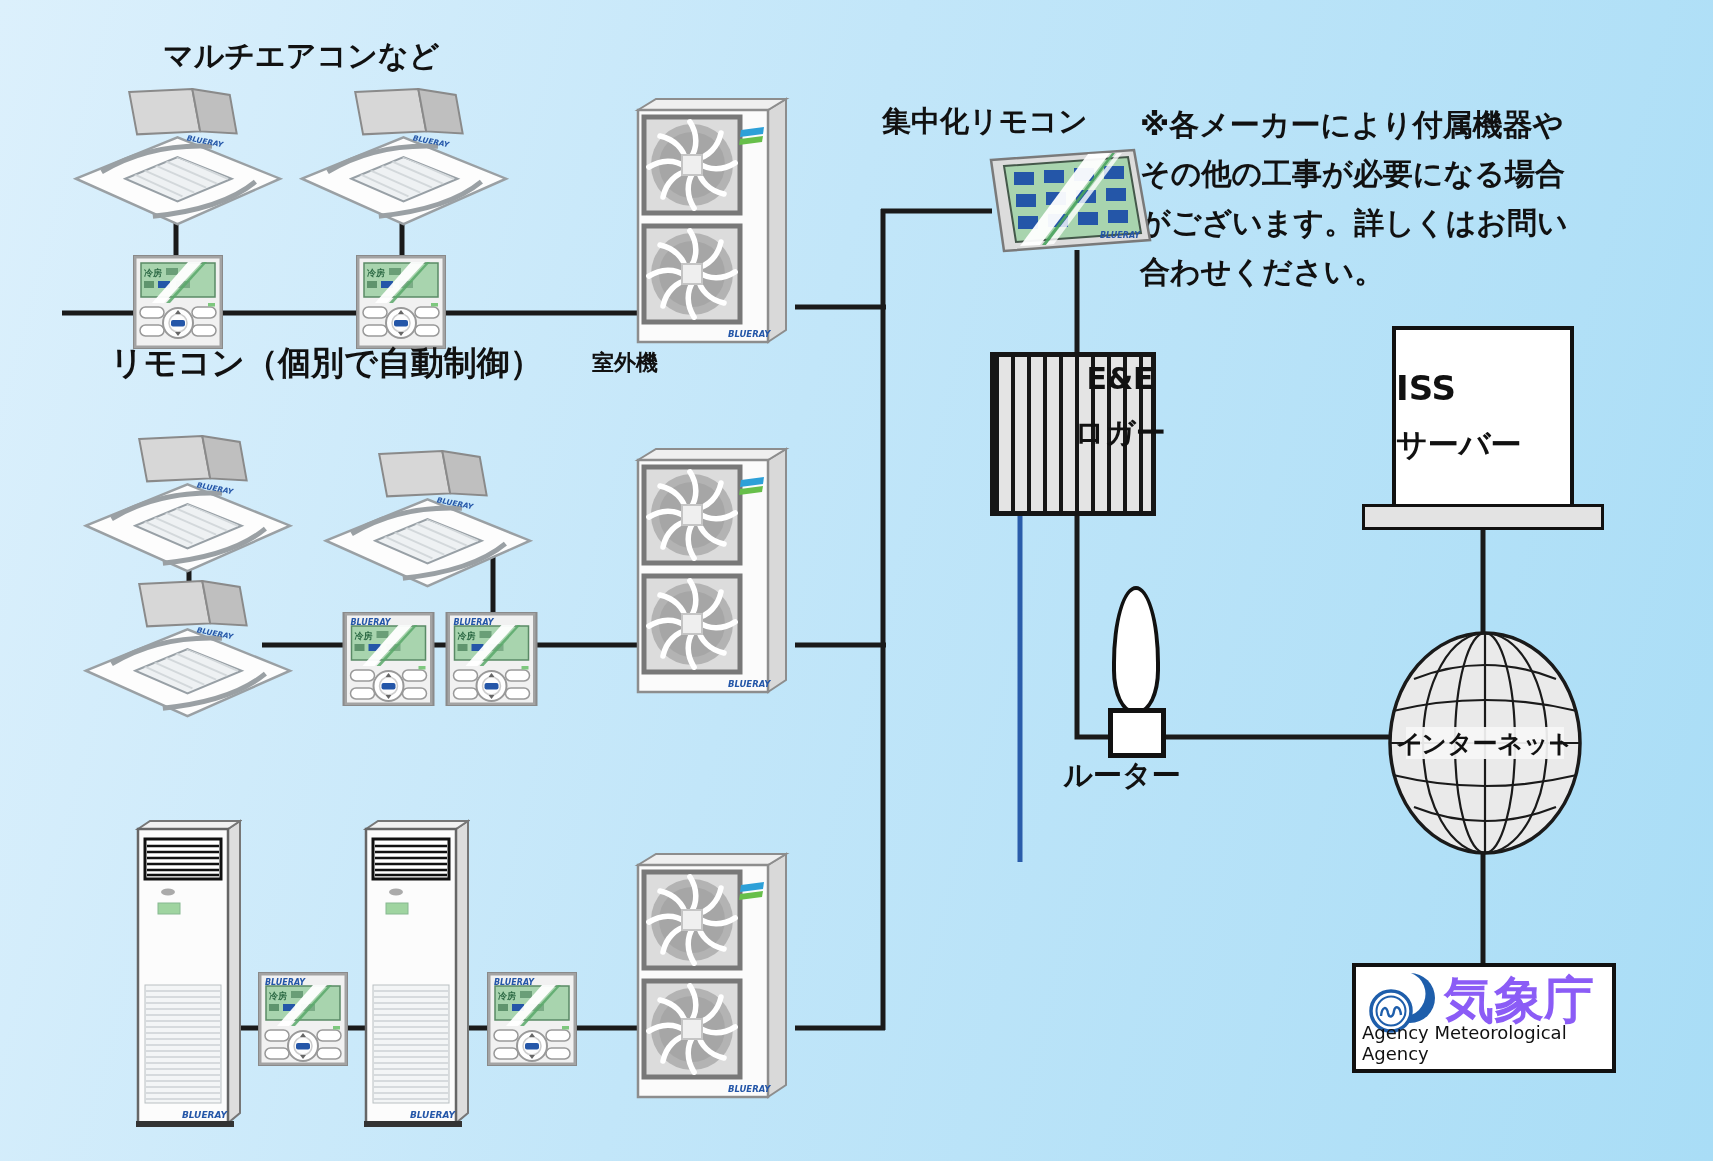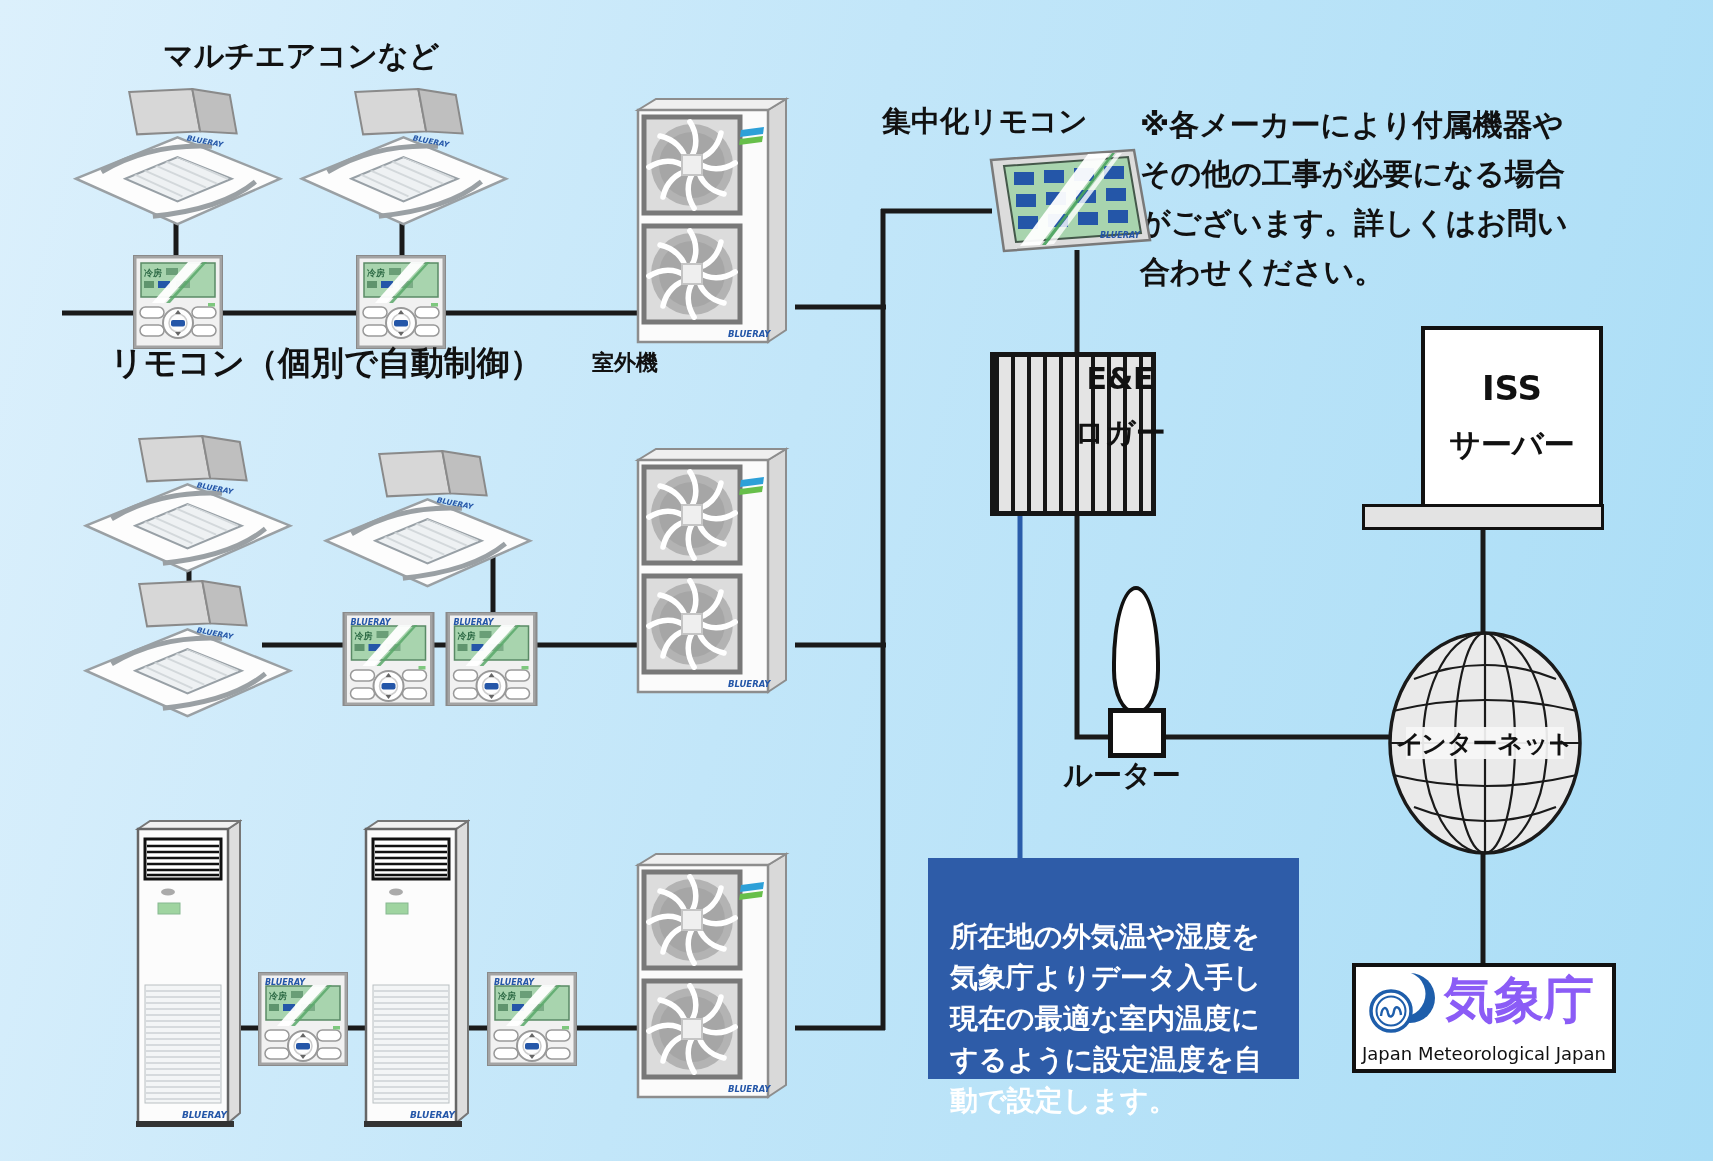--- a/index.html
+++ b/index.html
@@ -13,23 +13,23 @@
   svg text{font-family:"DejaVu Sans","Liberation Sans",sans-serif;}
   .brandtxt{font-style:italic;font-weight:bold;fill:#2456a8;}
   #wires{position:absolute;left:0;top:0;}
   .infobox{
     position:absolute;left:928px;top:858px;width:371px;height:221px;
     box-sizing:border-box;padding:17px 10px 0 22px;
     color:#fff;font-weight:bold;font-size:28px;line-height:41px;white-space:pre-line;
   }
   .notetxt{left:1140px;top:100px;width:575px;font-size:30px;line-height:49px;}
   .issbox{
-    position:absolute;left:1421px;top:326px;width:182px;height:182px;box-sizing:border-box;
+    position:absolute;left:1392px;top:326px;width:182px;height:182px;box-sizing:border-box;
     background:#fff;border:4px solid #111;display:flex;flex-direction:column;
-    align-items:center;justify-content:center;gap:16px;
+    justify-content:center;gap:16px;
   }
   .issbox .l1{font-size:34px;font-weight:bold;color:#111;}
   .issbox .l2{font-size:31px;font-weight:bold;color:#111;}
   .issbase{position:absolute;left:1362px;top:504px;width:242px;height:26px;box-sizing:border-box;background:#e3e3e3;border:3px solid #111;}
   .logger{
     position:absolute;left:990px;top:352px;width:166px;height:164px;box-sizing:border-box;
     border:5px solid #161616;
     background:repeating-linear-gradient(90deg,#161616 0 4px,#e4e4e4 4px 16px);
   }
   .antenna{
@@ -193,27 +193,20 @@
       <path d="M238,1028 H640"></path>
       <path d="M795,1028 H885"></path>
       <path d="M1077,514 V737 H1112"></path>
       <path d="M1164,737 H1394"></path>
       <path d="M1483,527 V645"></path>
       <path d="M1483,845 V966"></path>
     </g>
     <path d="M1020,514 V862" stroke="#2a5caa" stroke-width="5" fill="none"></path>
   </svg>
 
-  <div class="infobox" style="background:#2e5ca8;">
-    <span>所在地の外気温や湿度を
-気象庁よりデータ入手し
-現在の最適な室内温度に
-するように設定温度を自
-動で設定します。</span>
-  </div>
   <div class="lbl notetxt">※各メーカーにより付属機器や
 その他の工事が必要になる場合
 がございます。詳しくはお問い
 合わせください。</div>
 
   <svg class="dev" style="left:72px;top:88px" width="212" height="143" viewBox="0 0 215 145">
       <use href="#dev-cassette"></use>
     </svg>
   <svg class="dev" style="left:298px;top:88px" width="212" height="143" viewBox="0 0 215 145">
       <use href="#dev-cassette"></use>
@@ -315,21 +308,21 @@
 
   <div class="jmabox">
     <svg style="position:absolute;left:6px;top:4px" width="82" height="68" viewBox="0 0 82 68">
       <circle cx="48" cy="27" r="25" fill="#1e5eab"></circle>
       <circle cx="41" cy="23" r="22.5" fill="#fff"></circle>
       <circle cx="29" cy="40" r="20" fill="#fff" stroke="#1e5eab" stroke-width="3.5"></circle>
       <circle cx="29" cy="40" r="14.5" fill="none" stroke="#1e5eab" stroke-width="2"></circle>
       <path d="M19,45 C20,35 25,35 26,42 C27,47 31,47 32,40 C33,34 38,35 39,44" fill="none" stroke="#1e5eab" stroke-width="2.4"></path>
     </svg>
     <div class="jp">気象庁</div>
-    <div class="en">Japan Meteorological Japan</div>
+    <div class="en">Agency Meteorological Agency</div>
   </div>
 
   <div class="lbl" style="left:163px;top:36px;font-size:30px">マルチエアコンなど</div>
   <div class="lbl" style="left:110px;top:341px;font-size:33px">リモコン（個別で自動制御）</div>
   <div class="lbl" style="left:592px;top:348px;font-size:22px">室外機</div>
   <div class="lbl" style="left:1050px;top:352px;width:140px;text-align:center;font-size:30px;line-height:54px">E&amp;E
 ロガー</div>
   <div class="lbl" style="left:882px;top:102px;font-size:29px">集中化リモコン</div>
   <div class="lbl" style="left:1052px;top:756px;width:140px;text-align:center;font-size:29px">ルーター</div>
 

